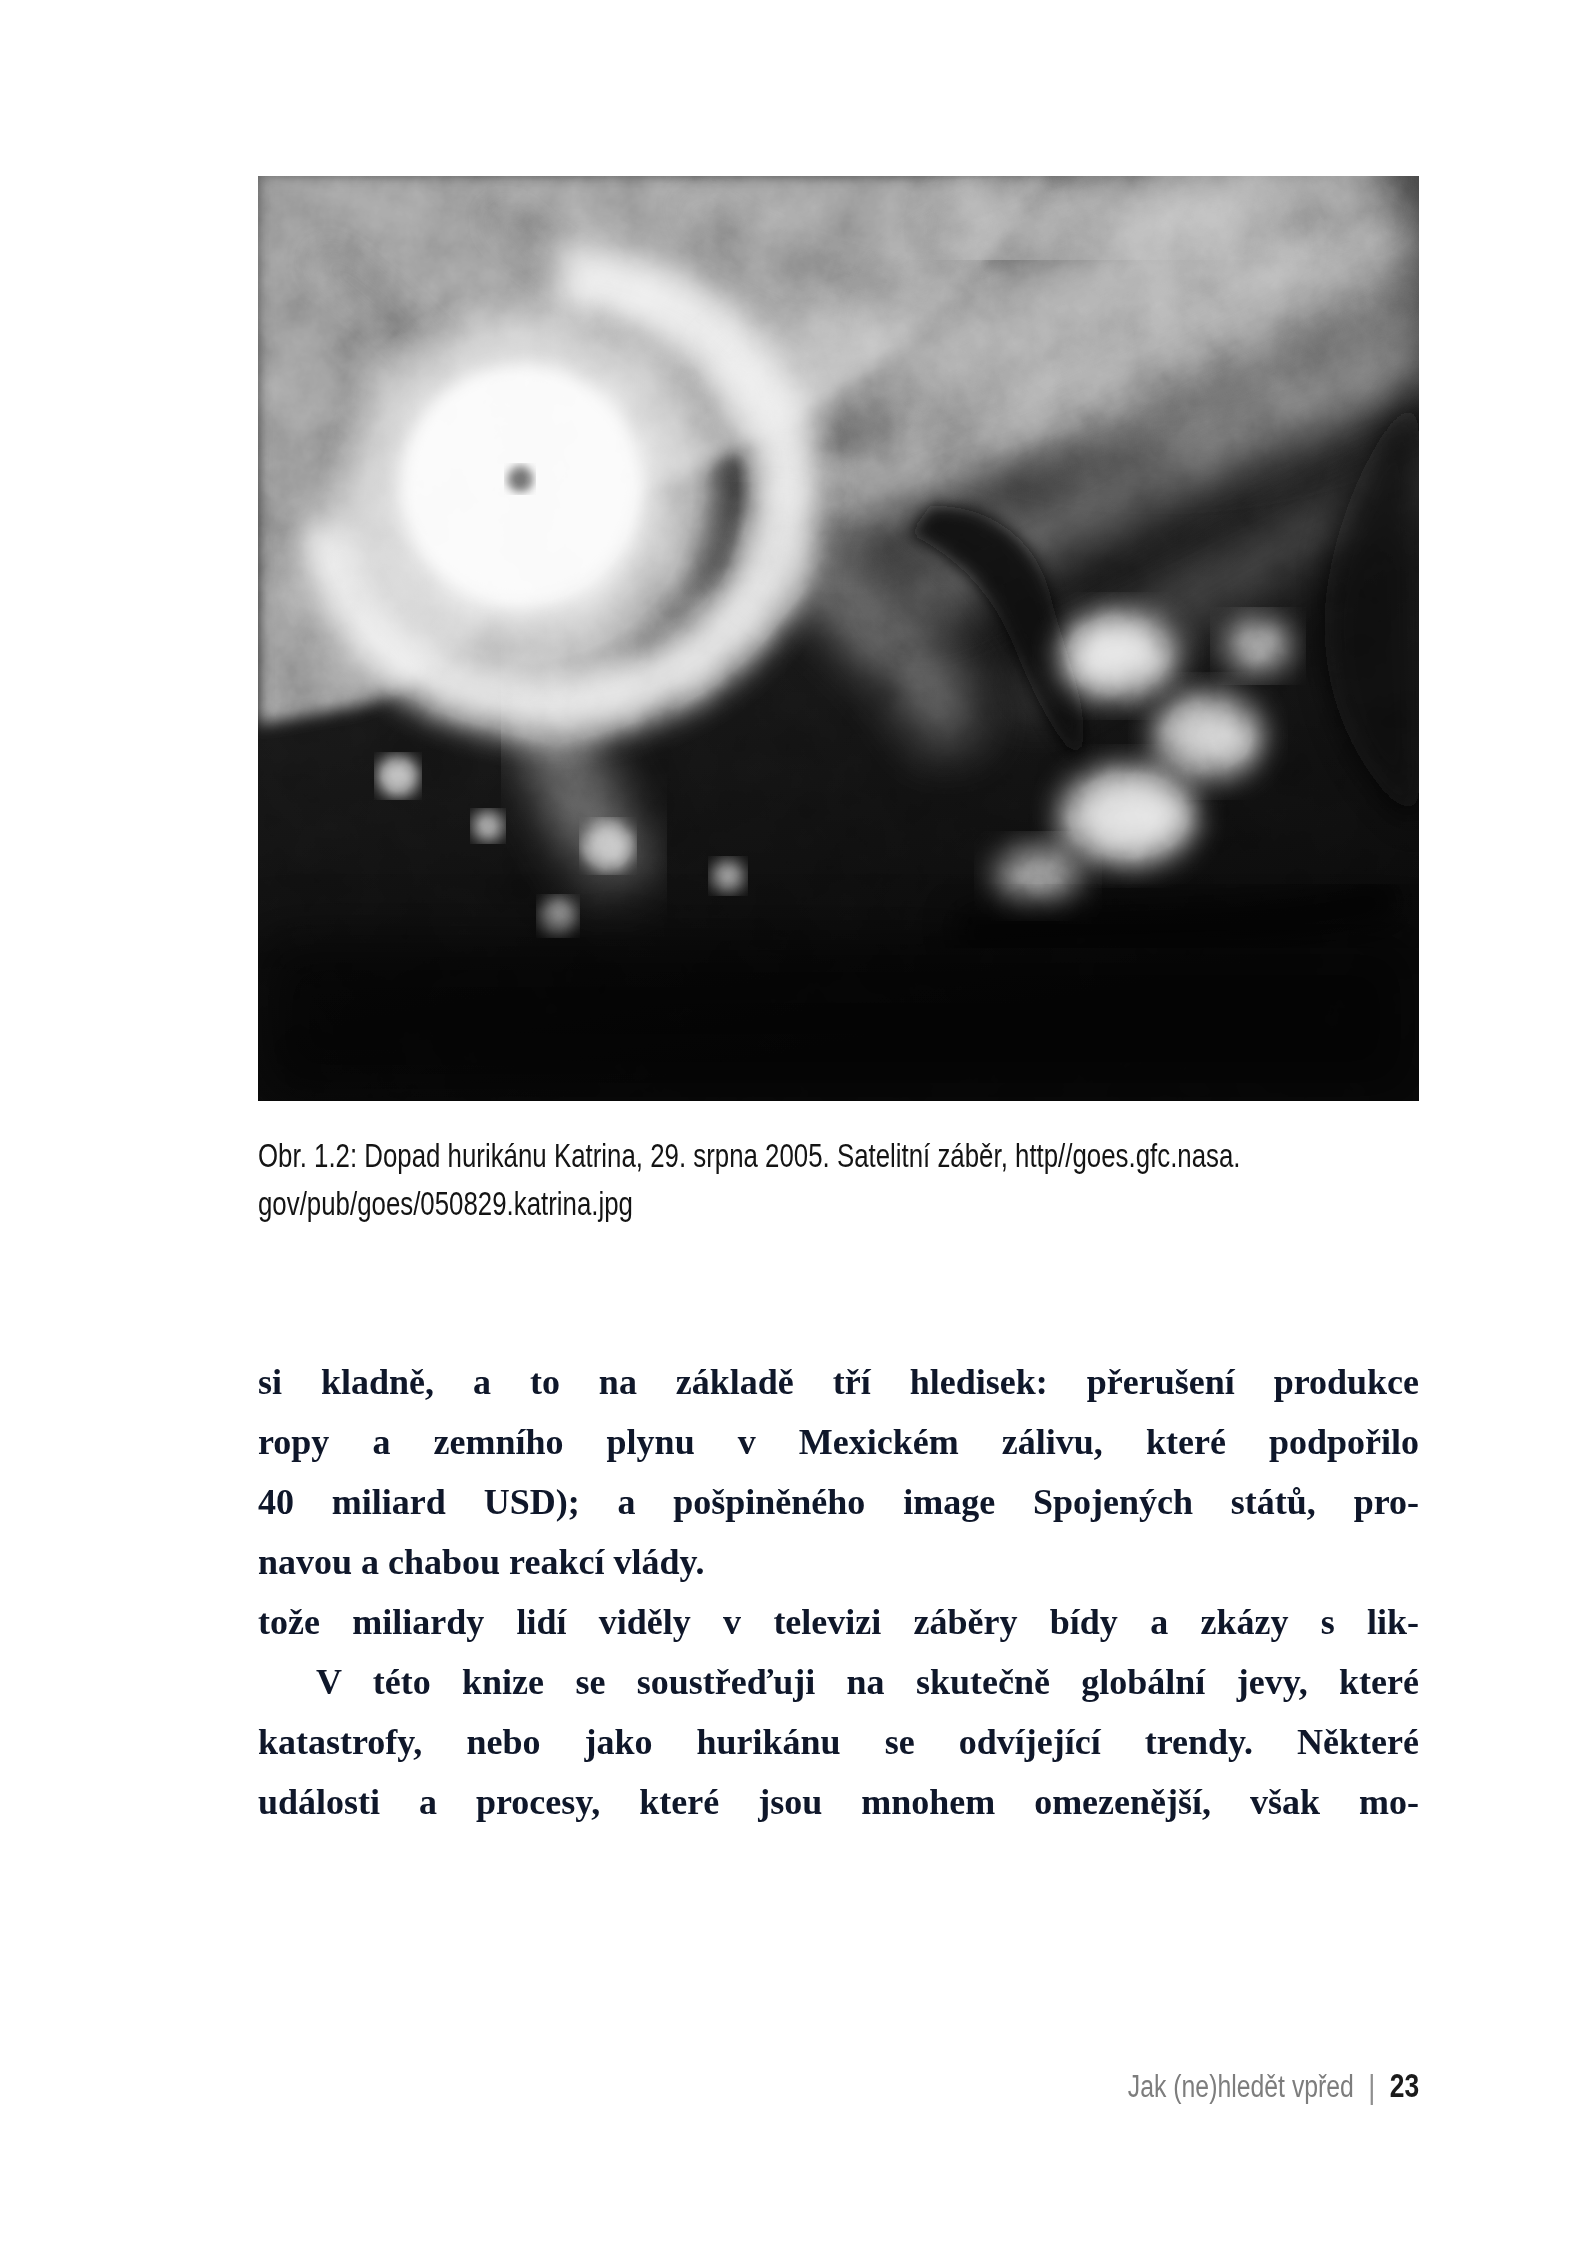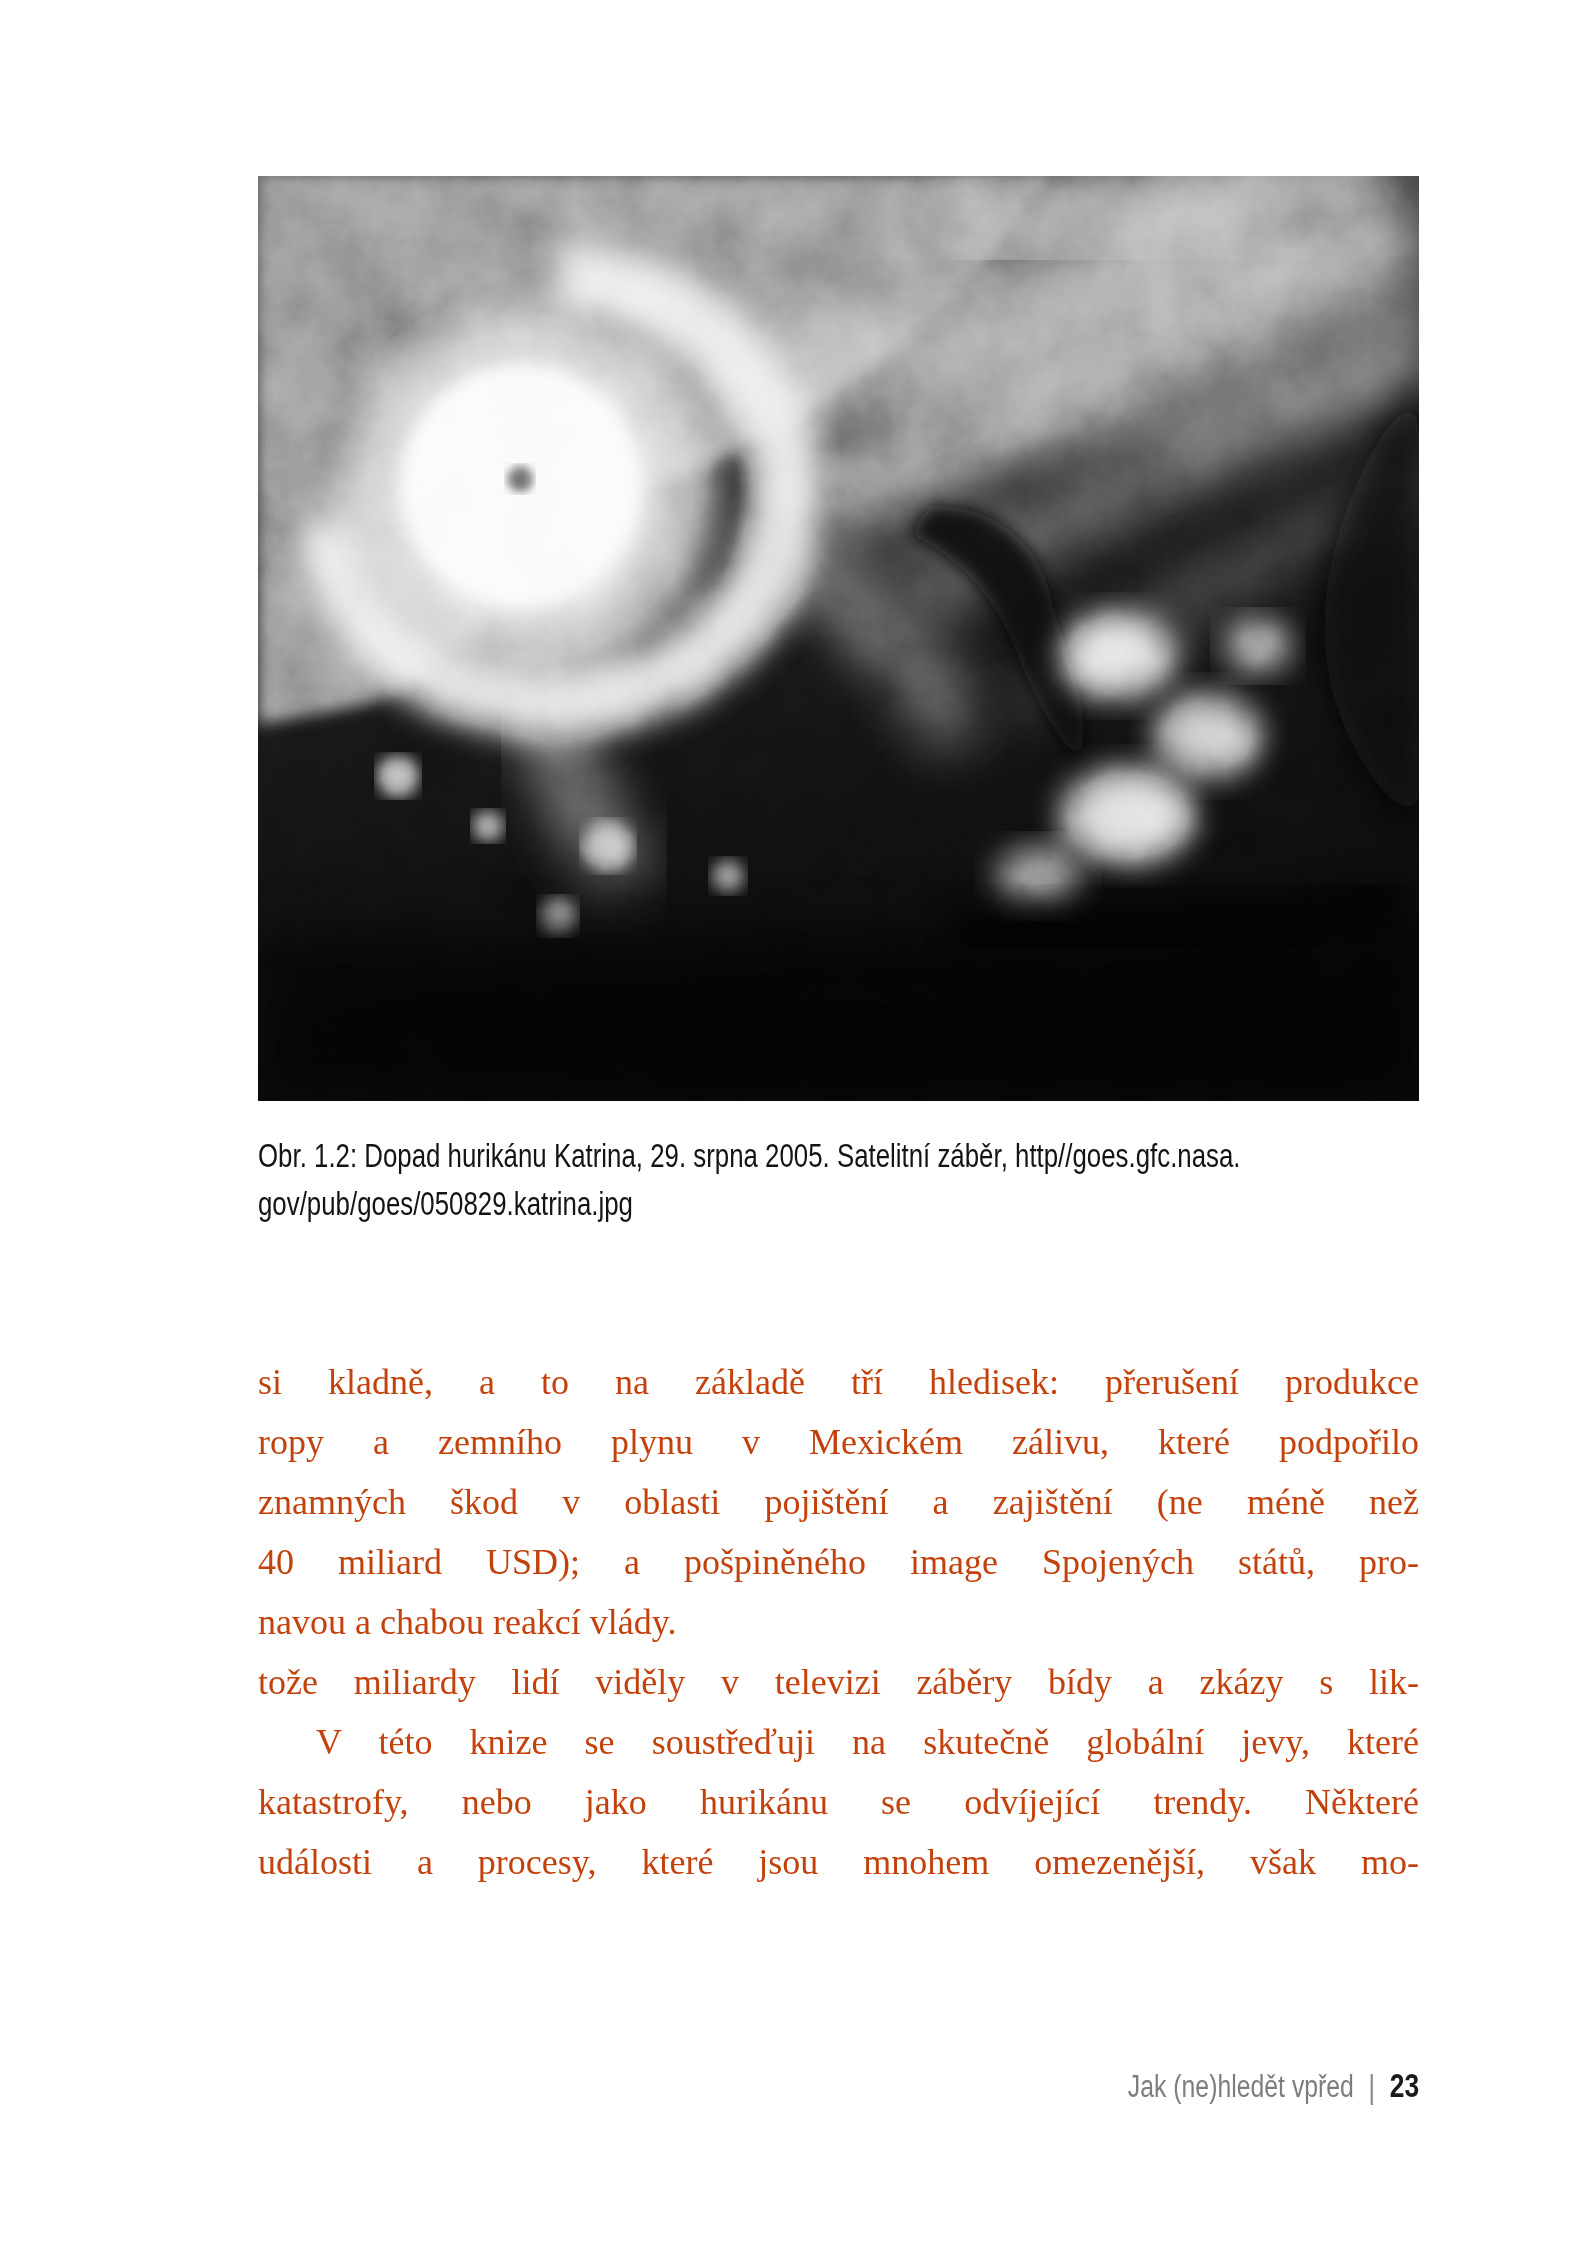--- a/index.html
+++ b/index.html
@@ -45,21 +45,22 @@
 
   
   .body-text {
     position: absolute;
     left: 258px;
     top: 1352px;
     width: 1161px;
     font-family: "Liberation Serif", serif;
     font-size: 36px;
     line-height: 60px;
-    color: #c2410c;
+    color: #0f172a;
+    font-weight: bold;
   }
   .bline {
     text-align: justify;
     text-align-last: justify;
     height: 60px;
     overflow: hidden;
   }
   .bline.last { text-align-last: left; }
   .bline.indent { text-indent: 58px; }
 
@@ -176,21 +177,20 @@
   </figure>
 
   <div class="caption">
     <div class="cap-line">Obr. 1.2: Dopad hurikánu Katrina, 29. srpna 2005. Satelitní záběr, http//goes.gfc.nasa.</div>
     <div class="cap-line">gov/pub/goes/050829.katrina.jpg</div>
   </div>
 
   <div class="body-text">
     <div class="bline">si kladně, a to na základě tří hledisek: přerušení produkce</div>
     <div class="bline">ropy a zemního plynu v Mexickém zálivu, které podpořilo</div>
-    <div class="bline">znamných škod v oblasti pojištění a zajištění (ne méně než</div>
     <div class="bline">40 miliard USD); a pošpiněného image Spojených států, pro-</div>
     <div class="bline last">navou a chabou reakcí vlády.</div>
     <div class="bline">tože miliardy lidí viděly v televizi záběry bídy a zkázy s lik-</div>
     <div class="bline indent">V této knize se soustřeďuji na skutečně globální jevy, které</div>
     <div class="bline">katastrofy, nebo jako hurikánu se odvíjející trendy. Některé</div>
     <div class="bline">události a procesy, které jsou mnohem omezenější, však mo-</div>
   </div>
 
   <div class="footer">
     <span class="ftitle">Jak (ne)hledět vpřed</span>

